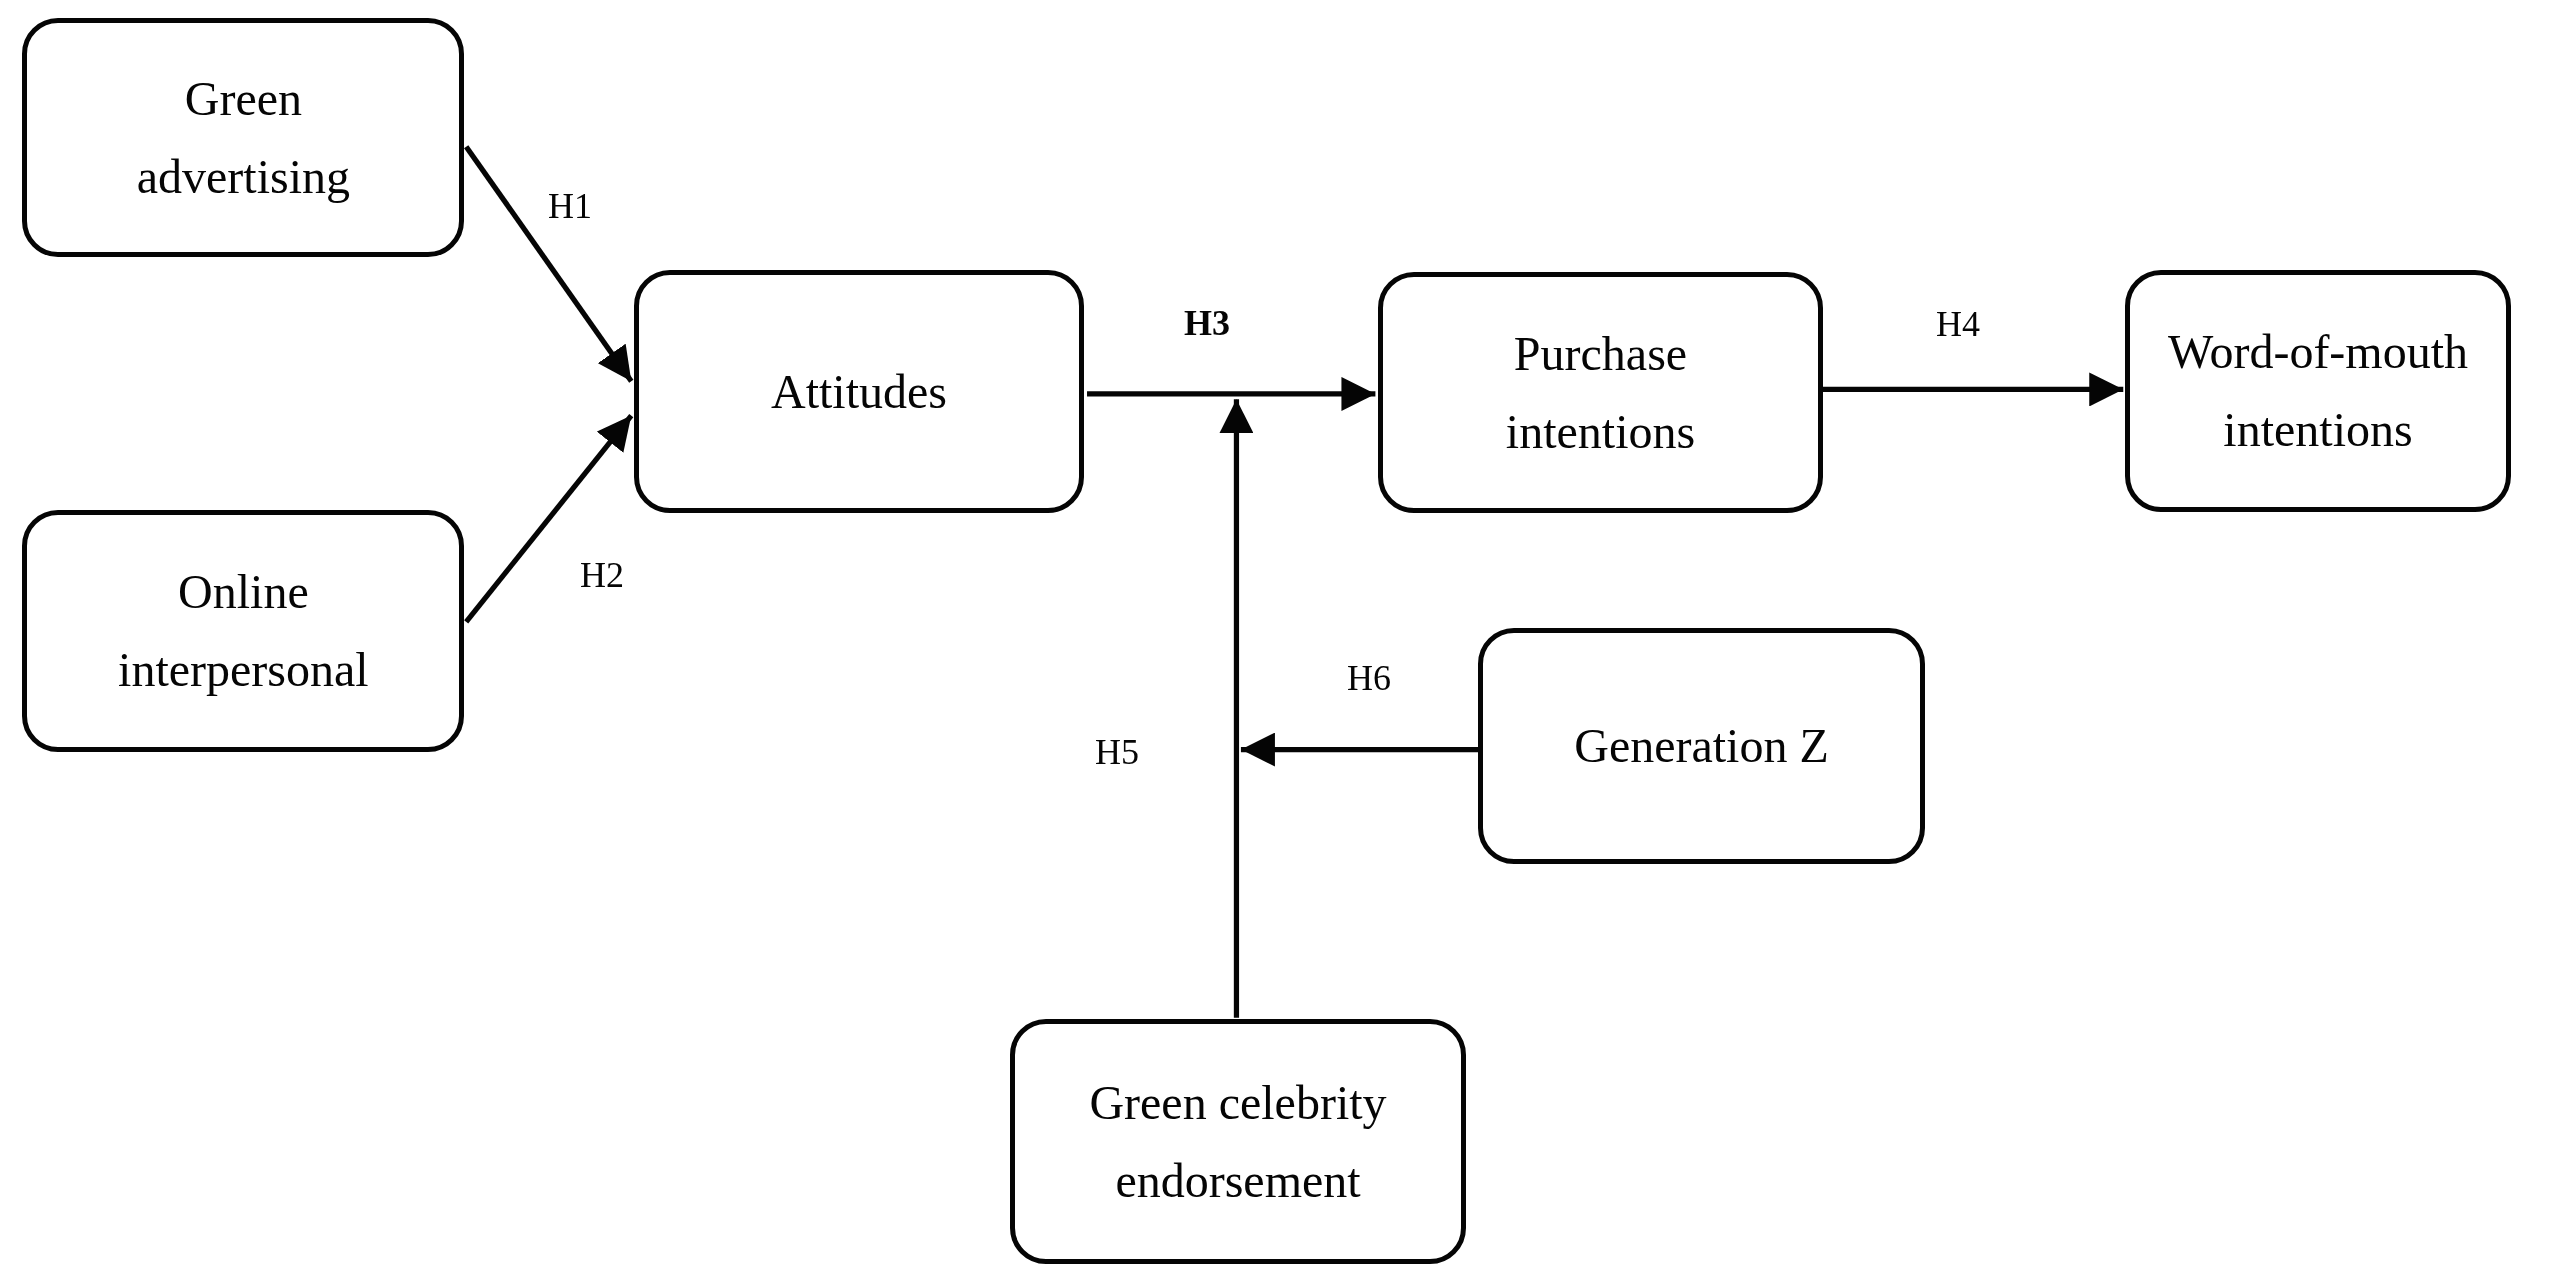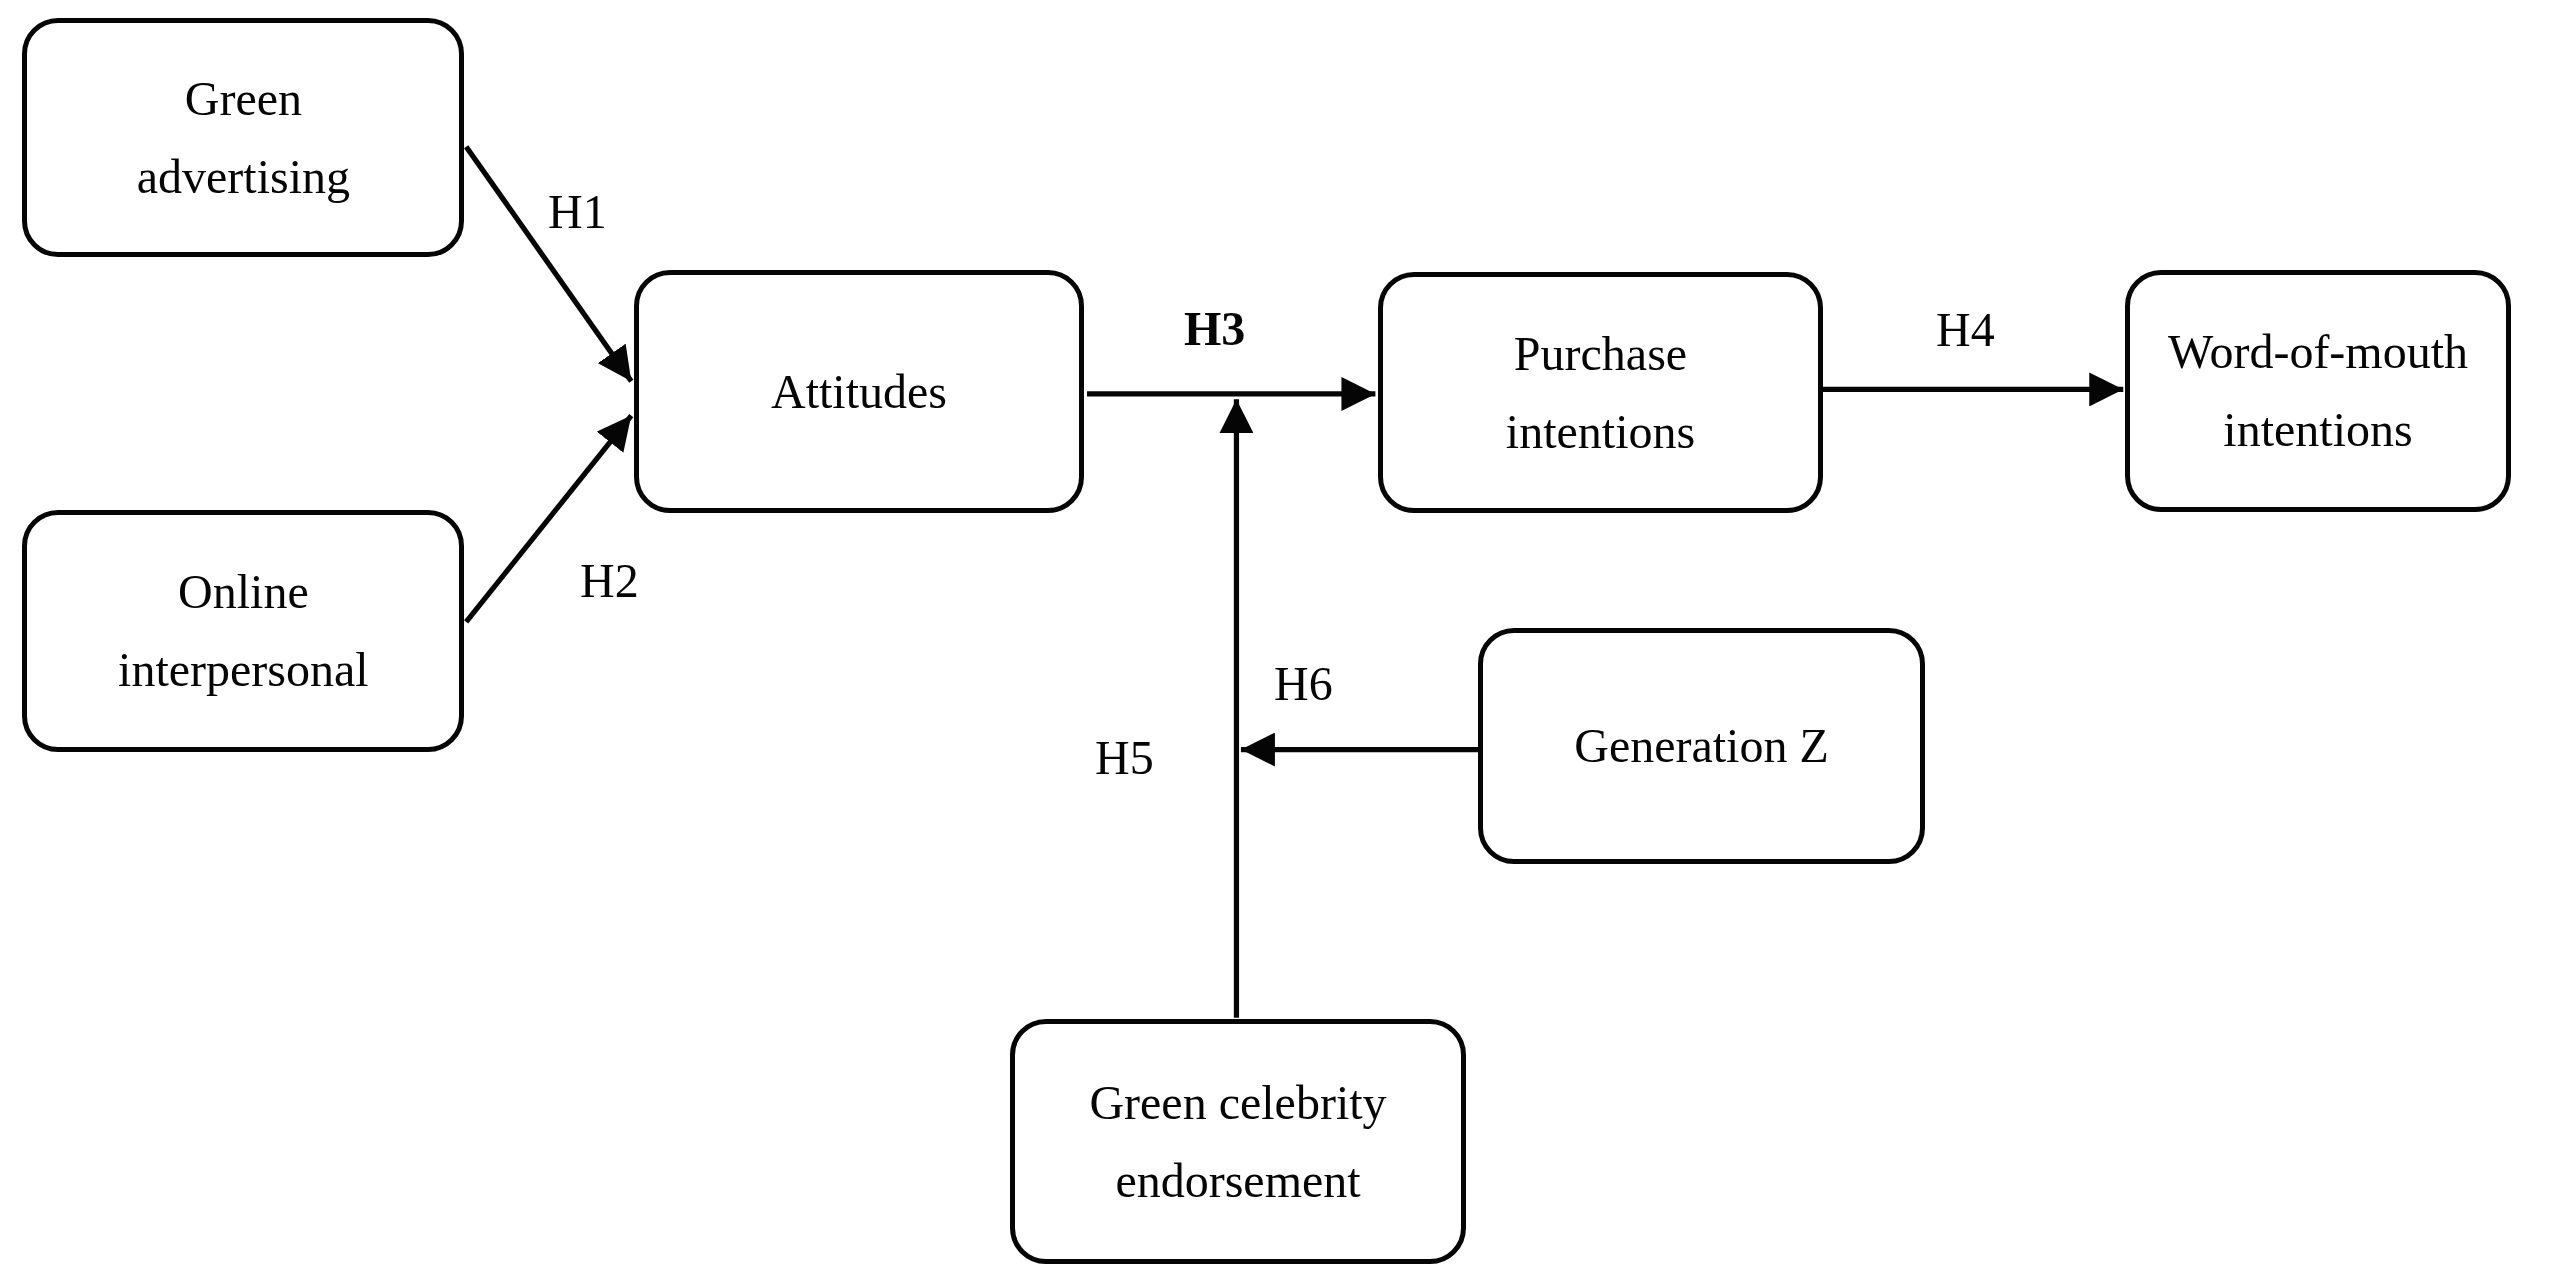--- a/index.html
+++ b/index.html
@@ -40,39 +40,39 @@
     text-align: center;
     font-size: 48px;
     line-height: 1.62;
   }
   .node span {
     display: block;
     white-space: nowrap;
   }
   .hyp-label {
     position: absolute;
-    font-size: 48px;
+    font-size: 36px;
     line-height: 1;
     white-space: nowrap;
   }
   
   .n-green        { left: 22.4px;   top: 18px;   width: 442px; height: 239px; }
   .n-interp       { left: 22.4px;   top: 510px;  width: 442px; height: 242px; }
   .n-attitudes    { left: 634px;  top: 270px;  width: 450px; height: 243px; }
   .n-purchase     { left: 1378px; top: 272px;  width: 445px; height: 241px; }
   .n-wom          { left: 2125px; top: 270px;  width: 386px; height: 242px; }
   .n-genz         { left: 1478px; top: 628px;  width: 447px; height: 236px; }
   .n-celebrity    { left: 1010px; top: 1019px; width: 456px; height: 245px; }
   
   .l-h1 { left: 548px;  top: 188px; }
   .l-h2 { left: 580px;  top: 557px; }
   .l-h3 { left: 1184px; top: 305px; font-weight: bold; }
   .l-h4 { left: 1936px; top: 306px; }
   .l-h5 { left: 1095px; top: 734px; }
-  .l-h6 { left: 1274px; top: 660px; }
+  .l-h6 { left: 1347px; top: 660px; }
 </style>
 </head>
 <body>
 
 <div class="canvas">
 
   <svg class="connector-layer" viewBox="0 0 3448 1706" xmlns="http://www.w3.org/2000/svg">
     <defs>
       <marker id="arrowhead" viewBox="0 0 10 10" refX="10" refY="5" markerWidth="6.5" markerHeight="6.5" orient="auto" markerUnits="strokeWidth">
         <path d="M 0 0 L 10 5 L 0 10 z" fill="#050505"></path>

